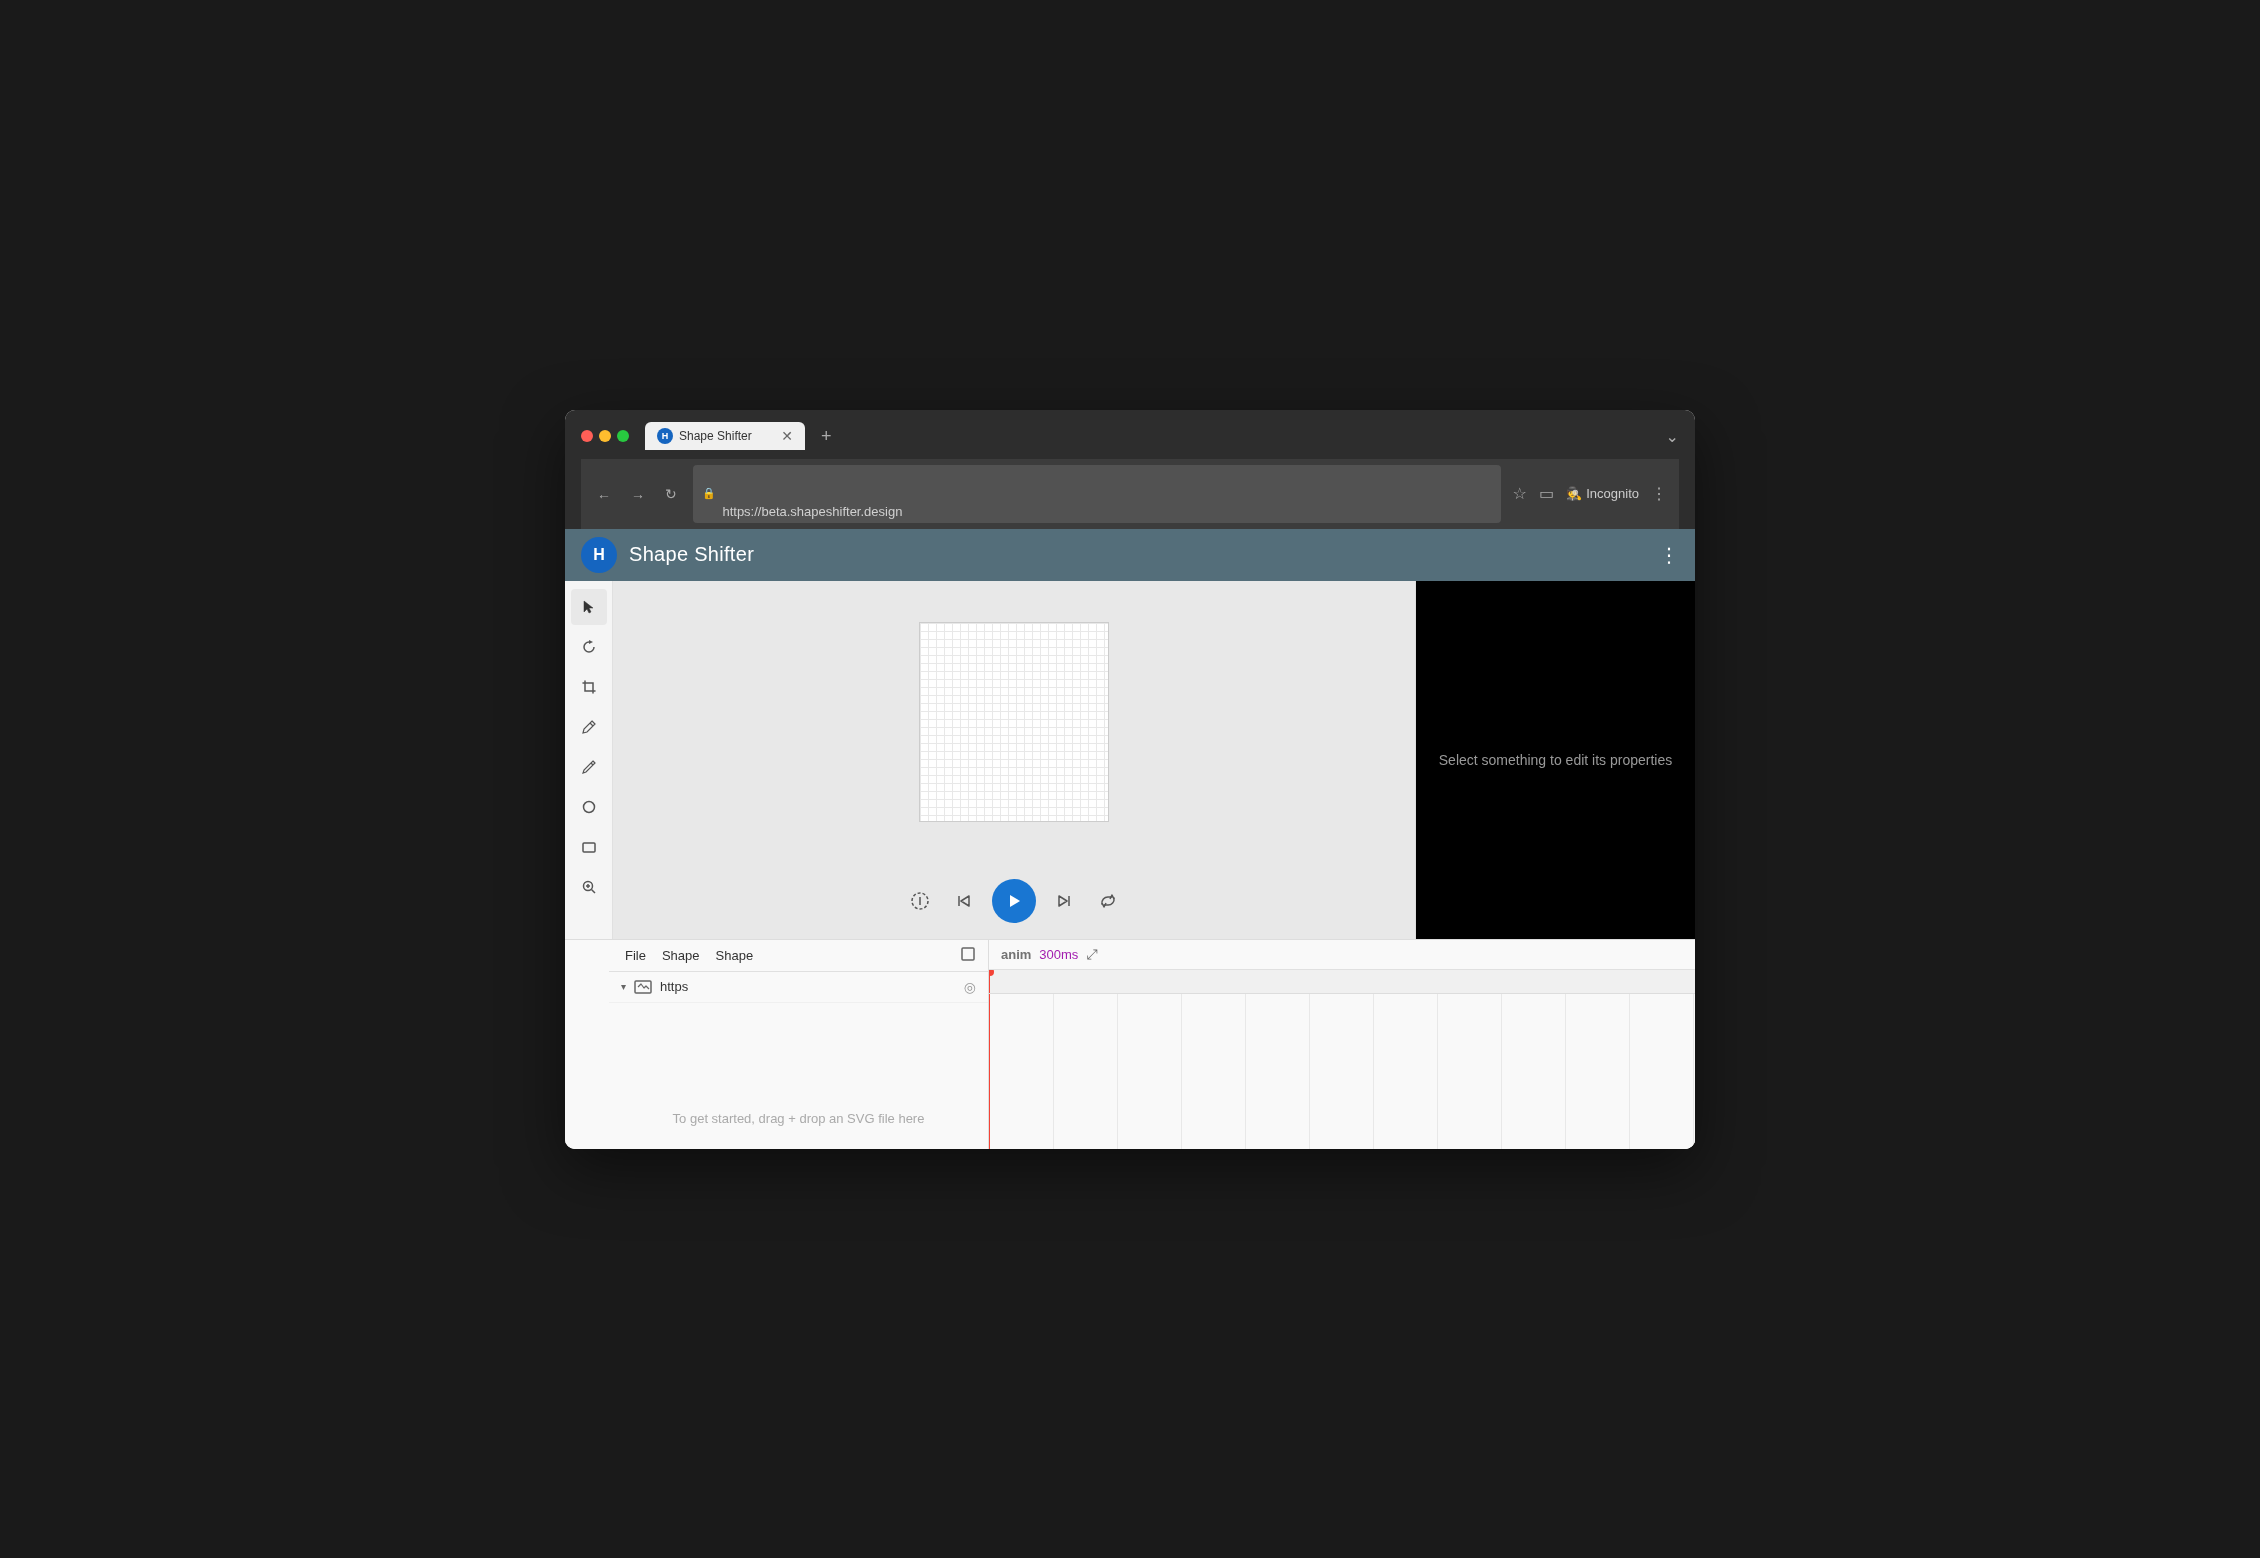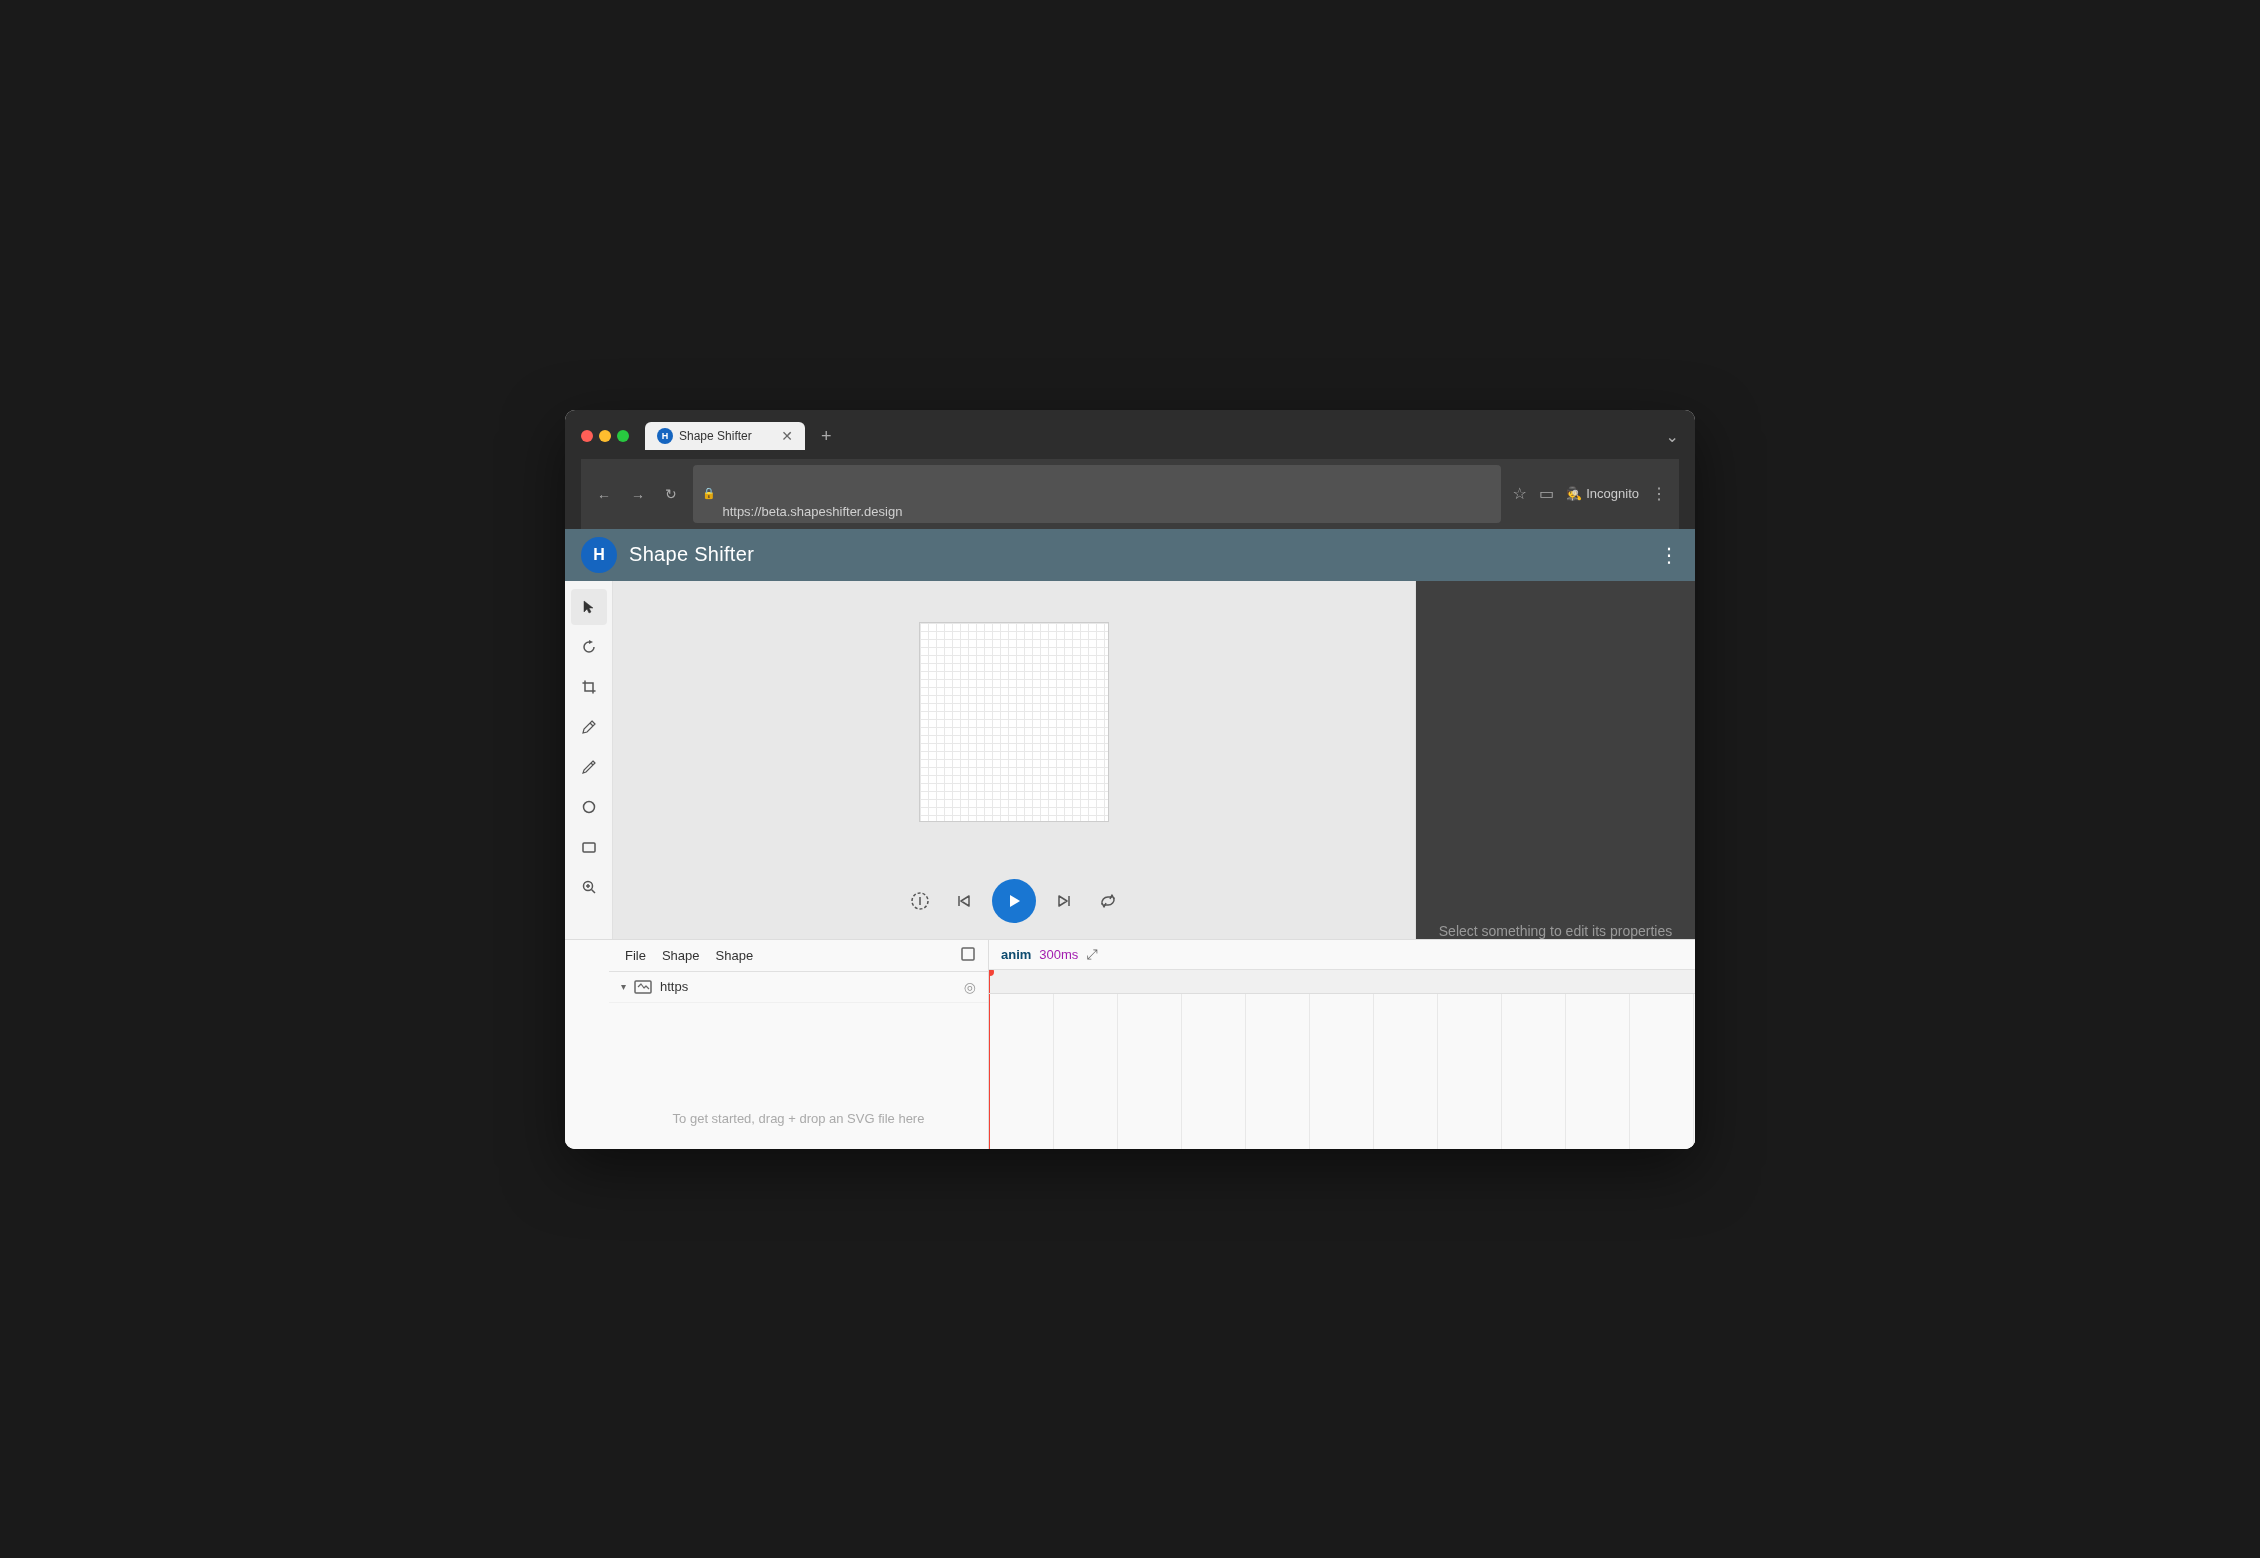--- a/index.html
+++ b/index.html
@@ -313,26 +313,27 @@
       justify-content: center;
       cursor: pointer;
       border: none;
       color: white;
       font-size: 16px;
     }
 
     
     .properties-panel {
       width: 280px;
-      background: #404040;
+      background: #000000;
       border-left: 1px solid #ddd;
       display: flex;
-      align-items: flex-end;
+      align-items: center;
       justify-content: center;
       flex-shrink: 0;
+      text-decoration: underline;
     }
 
     .properties-placeholder {
       color: #999;
       font-size: 14px;
       text-align: center;
     }
 
     
     .bottom-panel {
@@ -435,21 +436,21 @@
       display: flex;
       align-items: center;
       padding: 6px 12px;
       border-bottom: 1px solid #e0e0e0;
       gap: 8px;
     }
 
     .anim-label {
       font-size: 13px;
       font-weight: 600;
-      color: #0c4a6e;
+      color: #737373;
     }
 
     .anim-duration {
       font-size: 13px;
       color: #a21caf;
     }
 
     .timeline-expand {
       color: #666;
       cursor: pointer;

